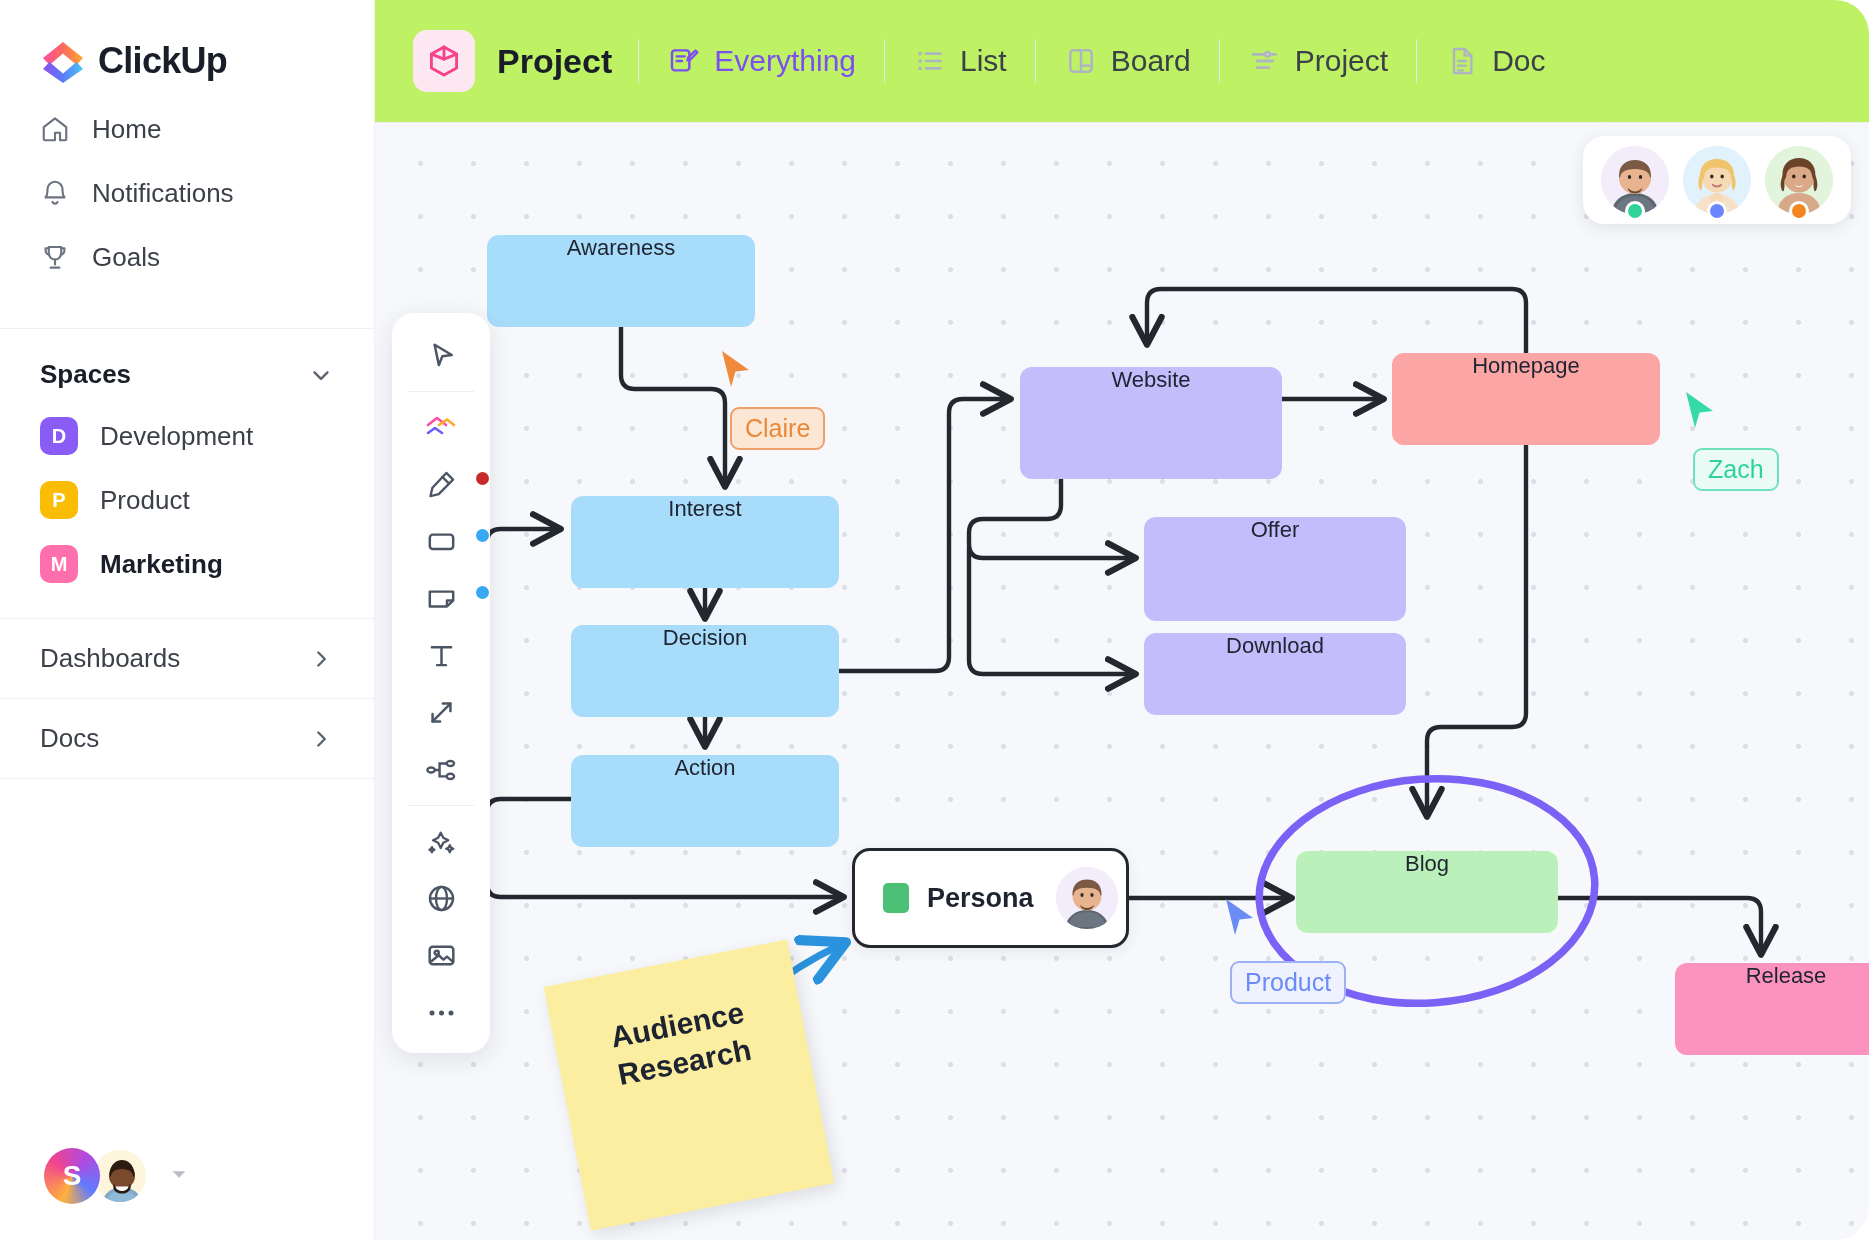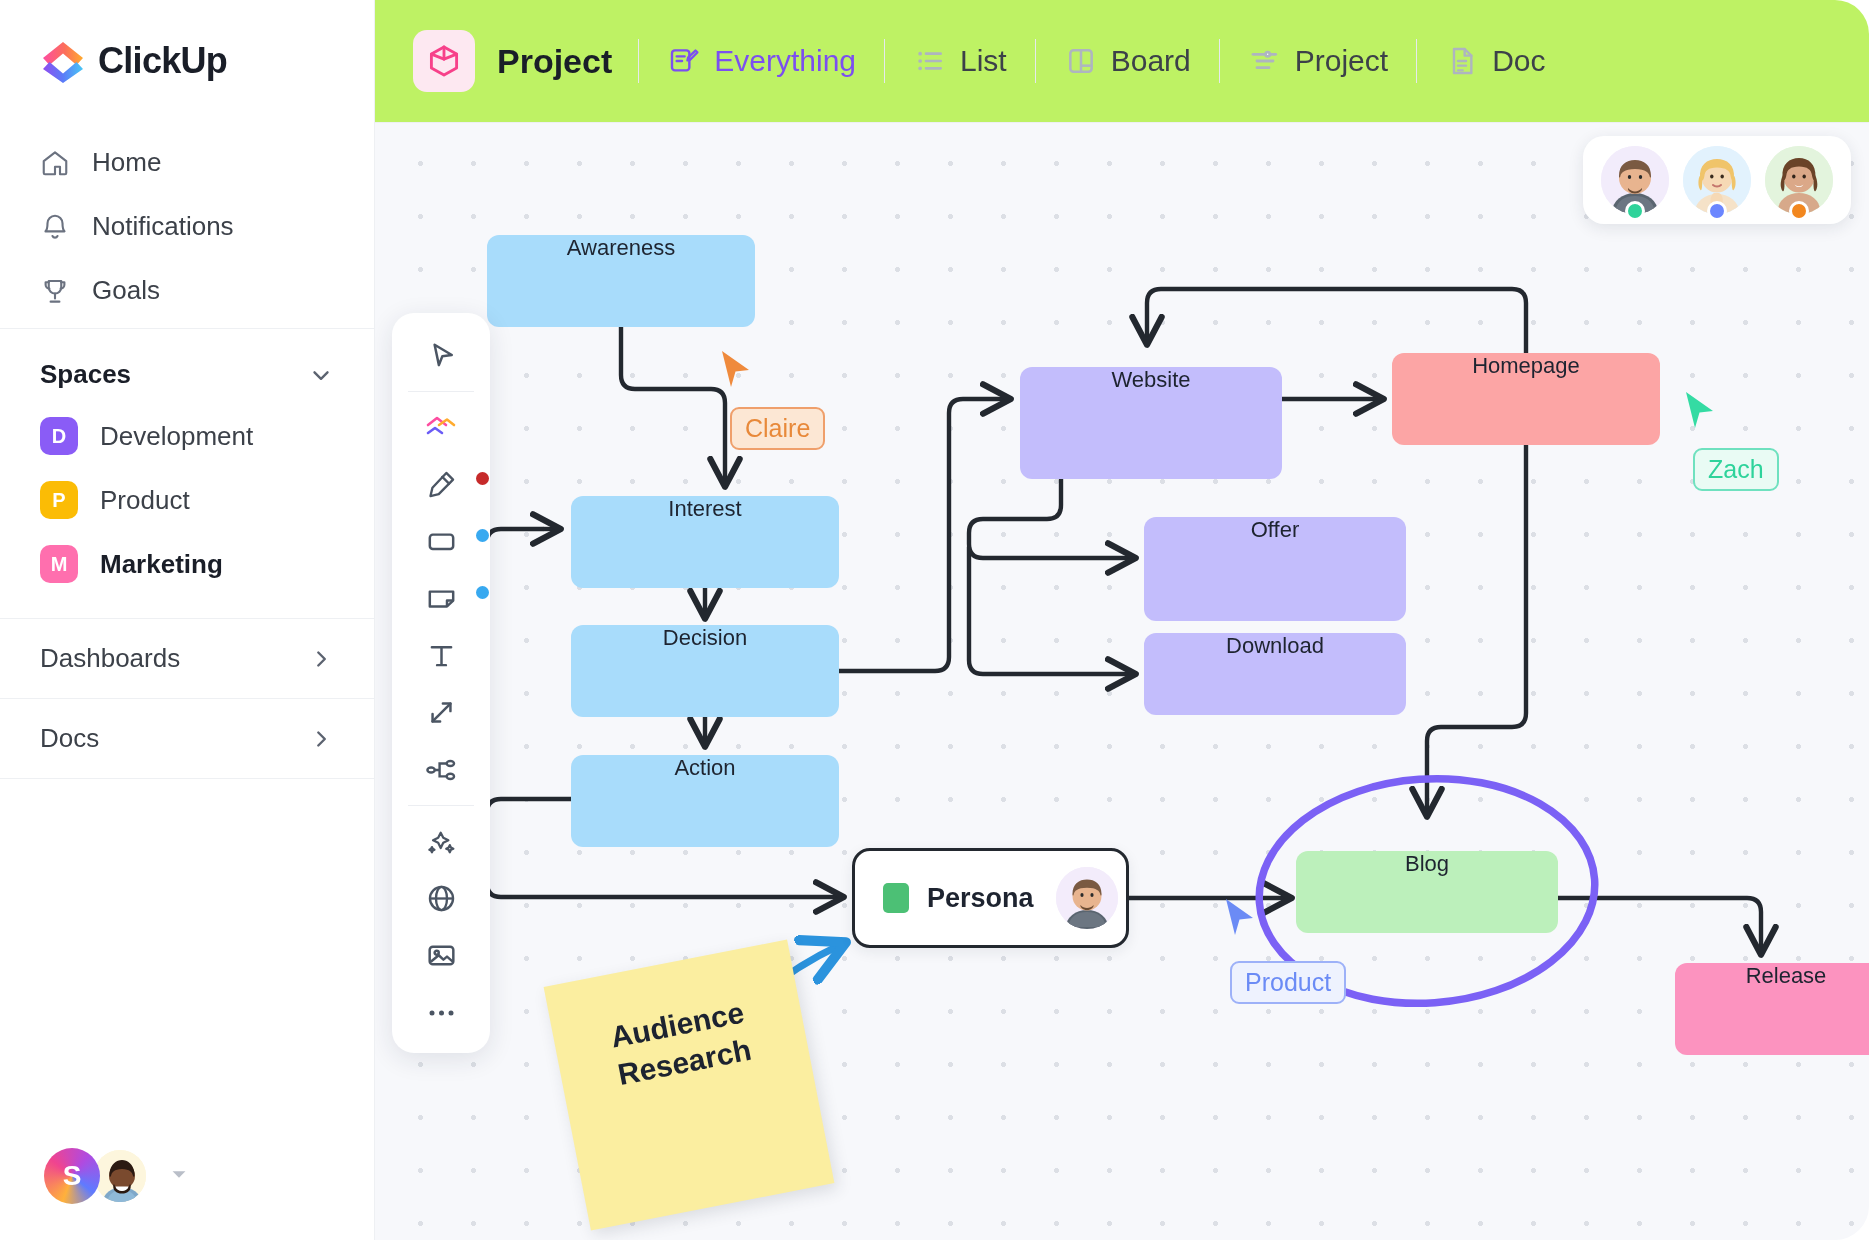--- a/index.html
+++ b/index.html
@@ -29,21 +29,21 @@
     display: flex; align-items: center; gap: 12px;
     padding: 38px 0 30px 40px;
   }
   .logo-mark { width: 46px; height: 46px; position: relative; }
   .logo-text {
     font-size: 36px; font-weight: bold; color: #1a1e28;
     letter-spacing: -0.7px;
   }
   .nav-list { padding: 0 0 0 0; }
   .nav-item {
-    display: flex; align-items: flex-end; gap: 22px;
+    display: flex; align-items: flex-start; gap: 22px;
     height: 64px; padding-left: 40px;
     cursor: pointer;
   }
   .nav-label { font-size: 26px; color: #3c4149; }
   .nav-ico { width: 30px; height: 30px; display:flex; align-items:center; justify-content:center; }
   .divider { height: 1px; background: #eef0f3; margin: 22px 0 0 0; }
 
   .section-head {
     display: flex; align-items: center; justify-content: space-between;
     padding: 30px 40px 14px 40px;

